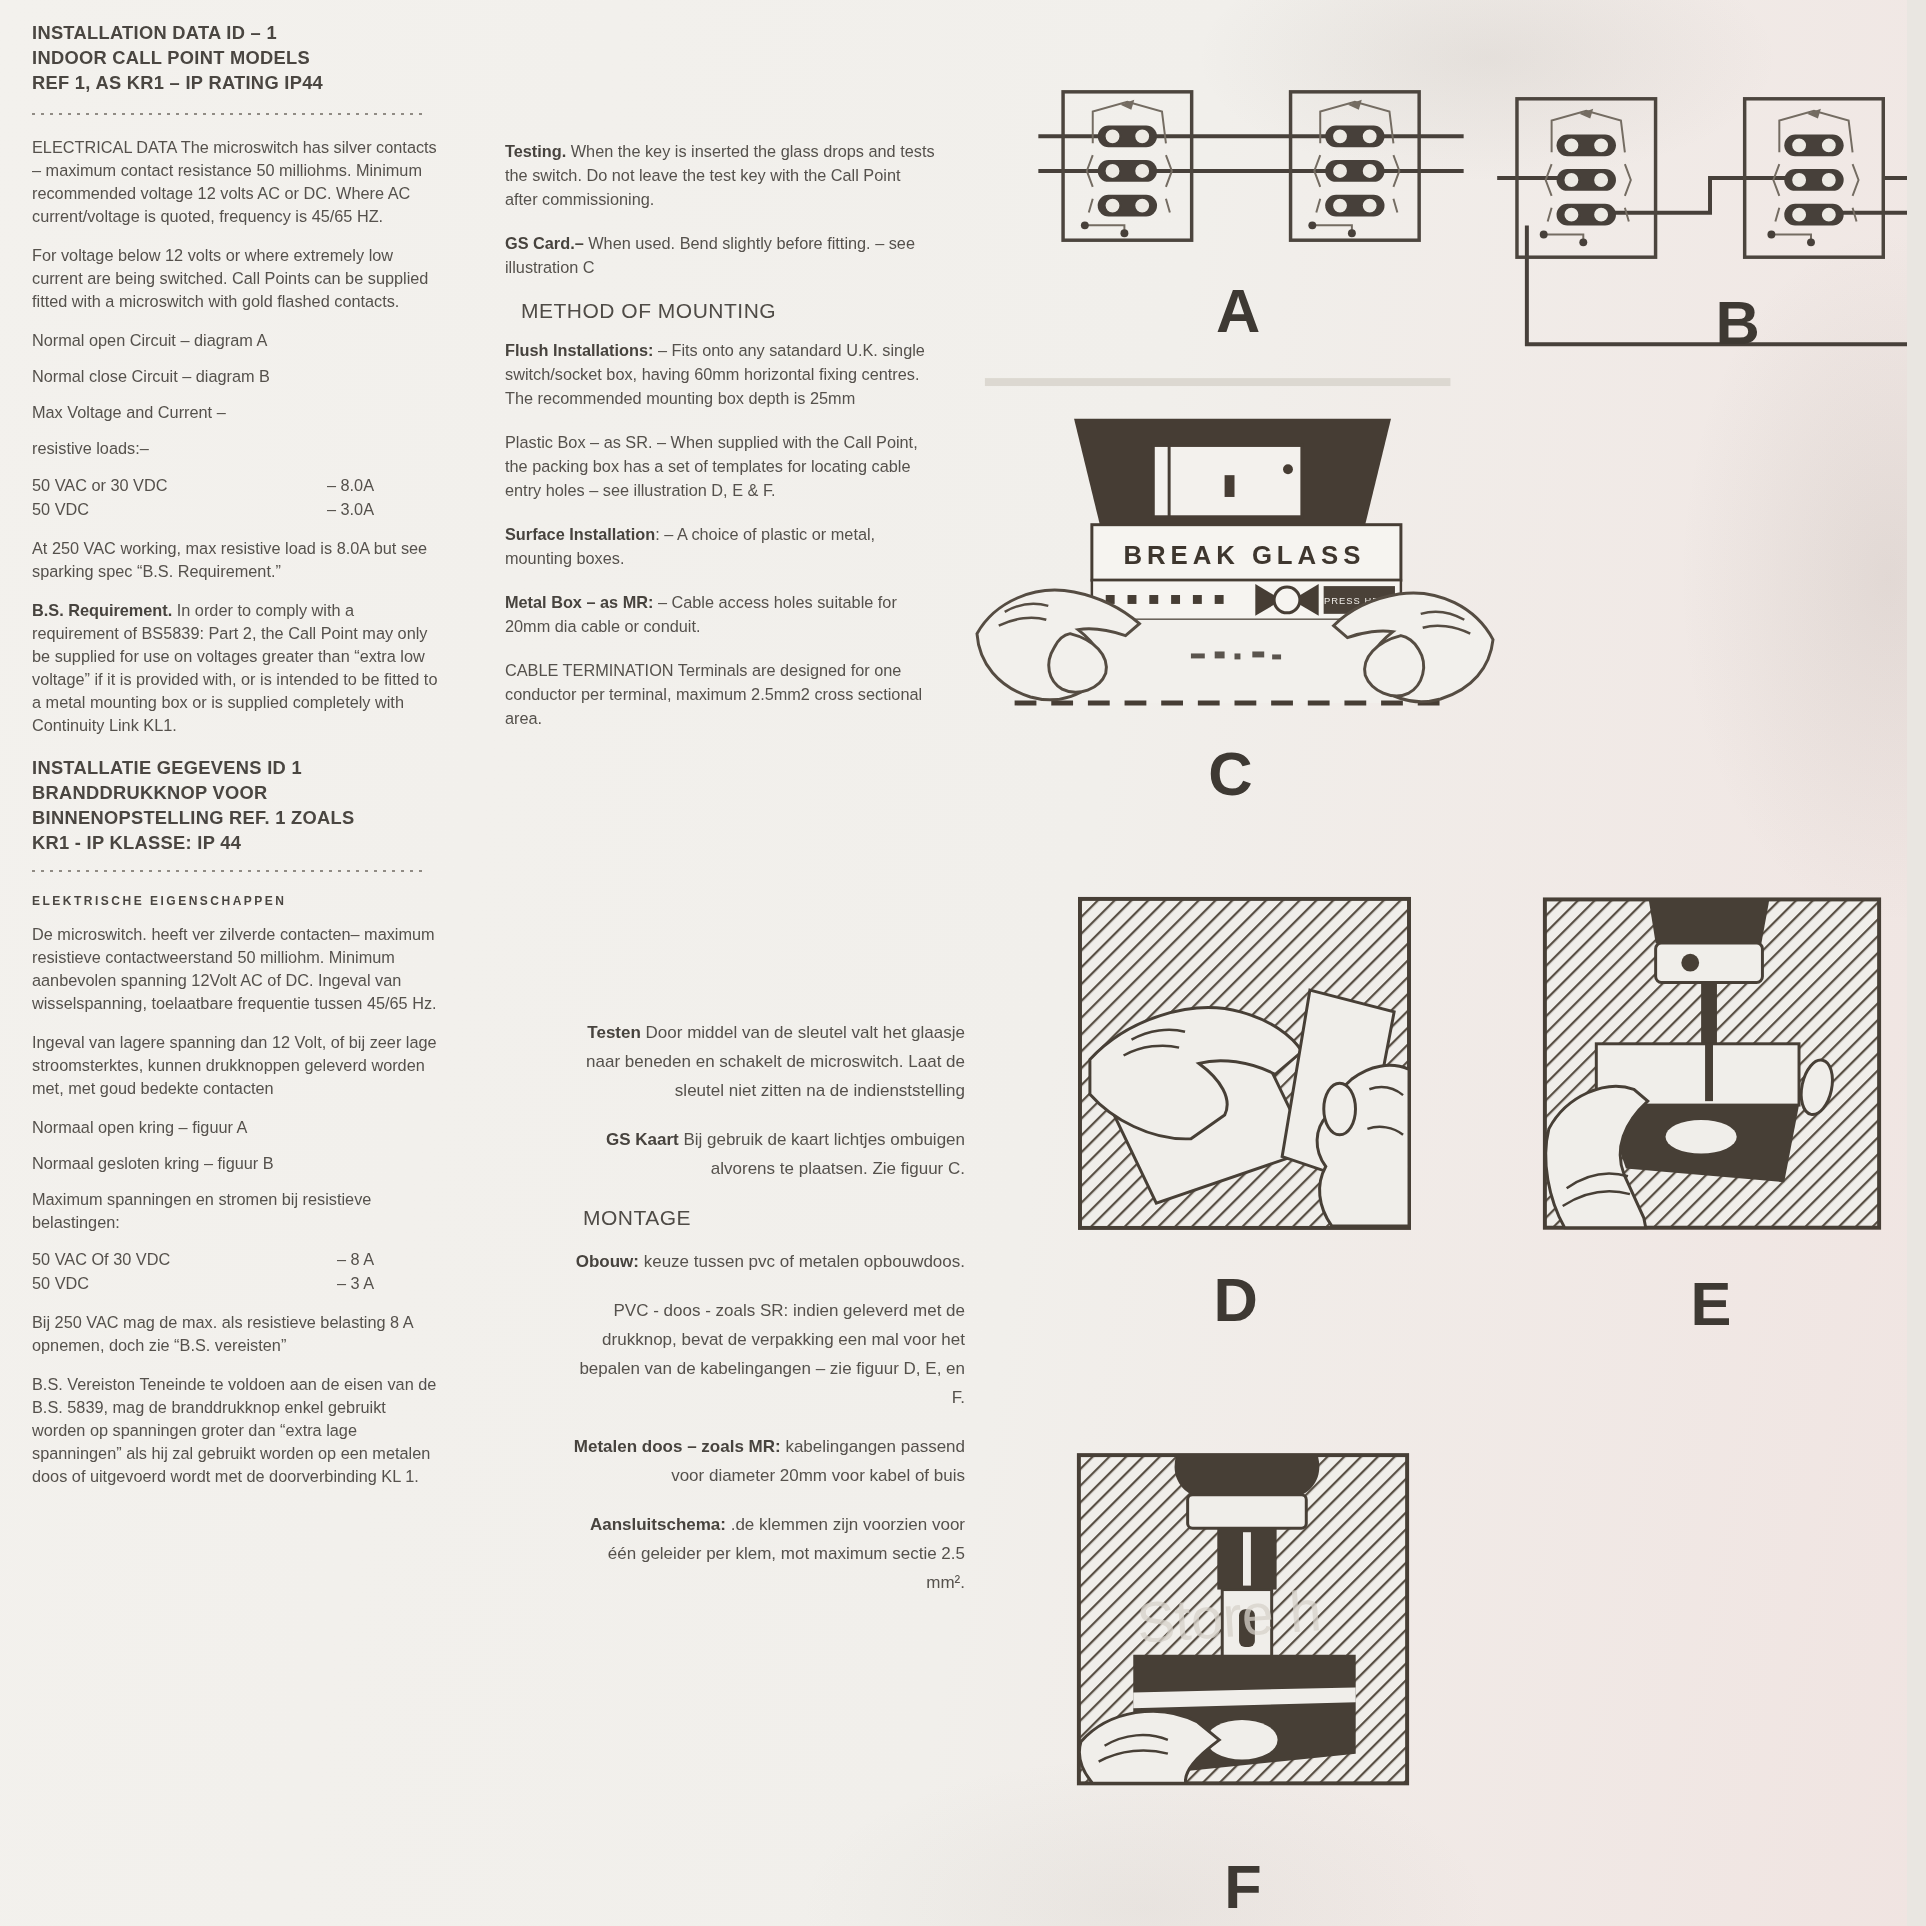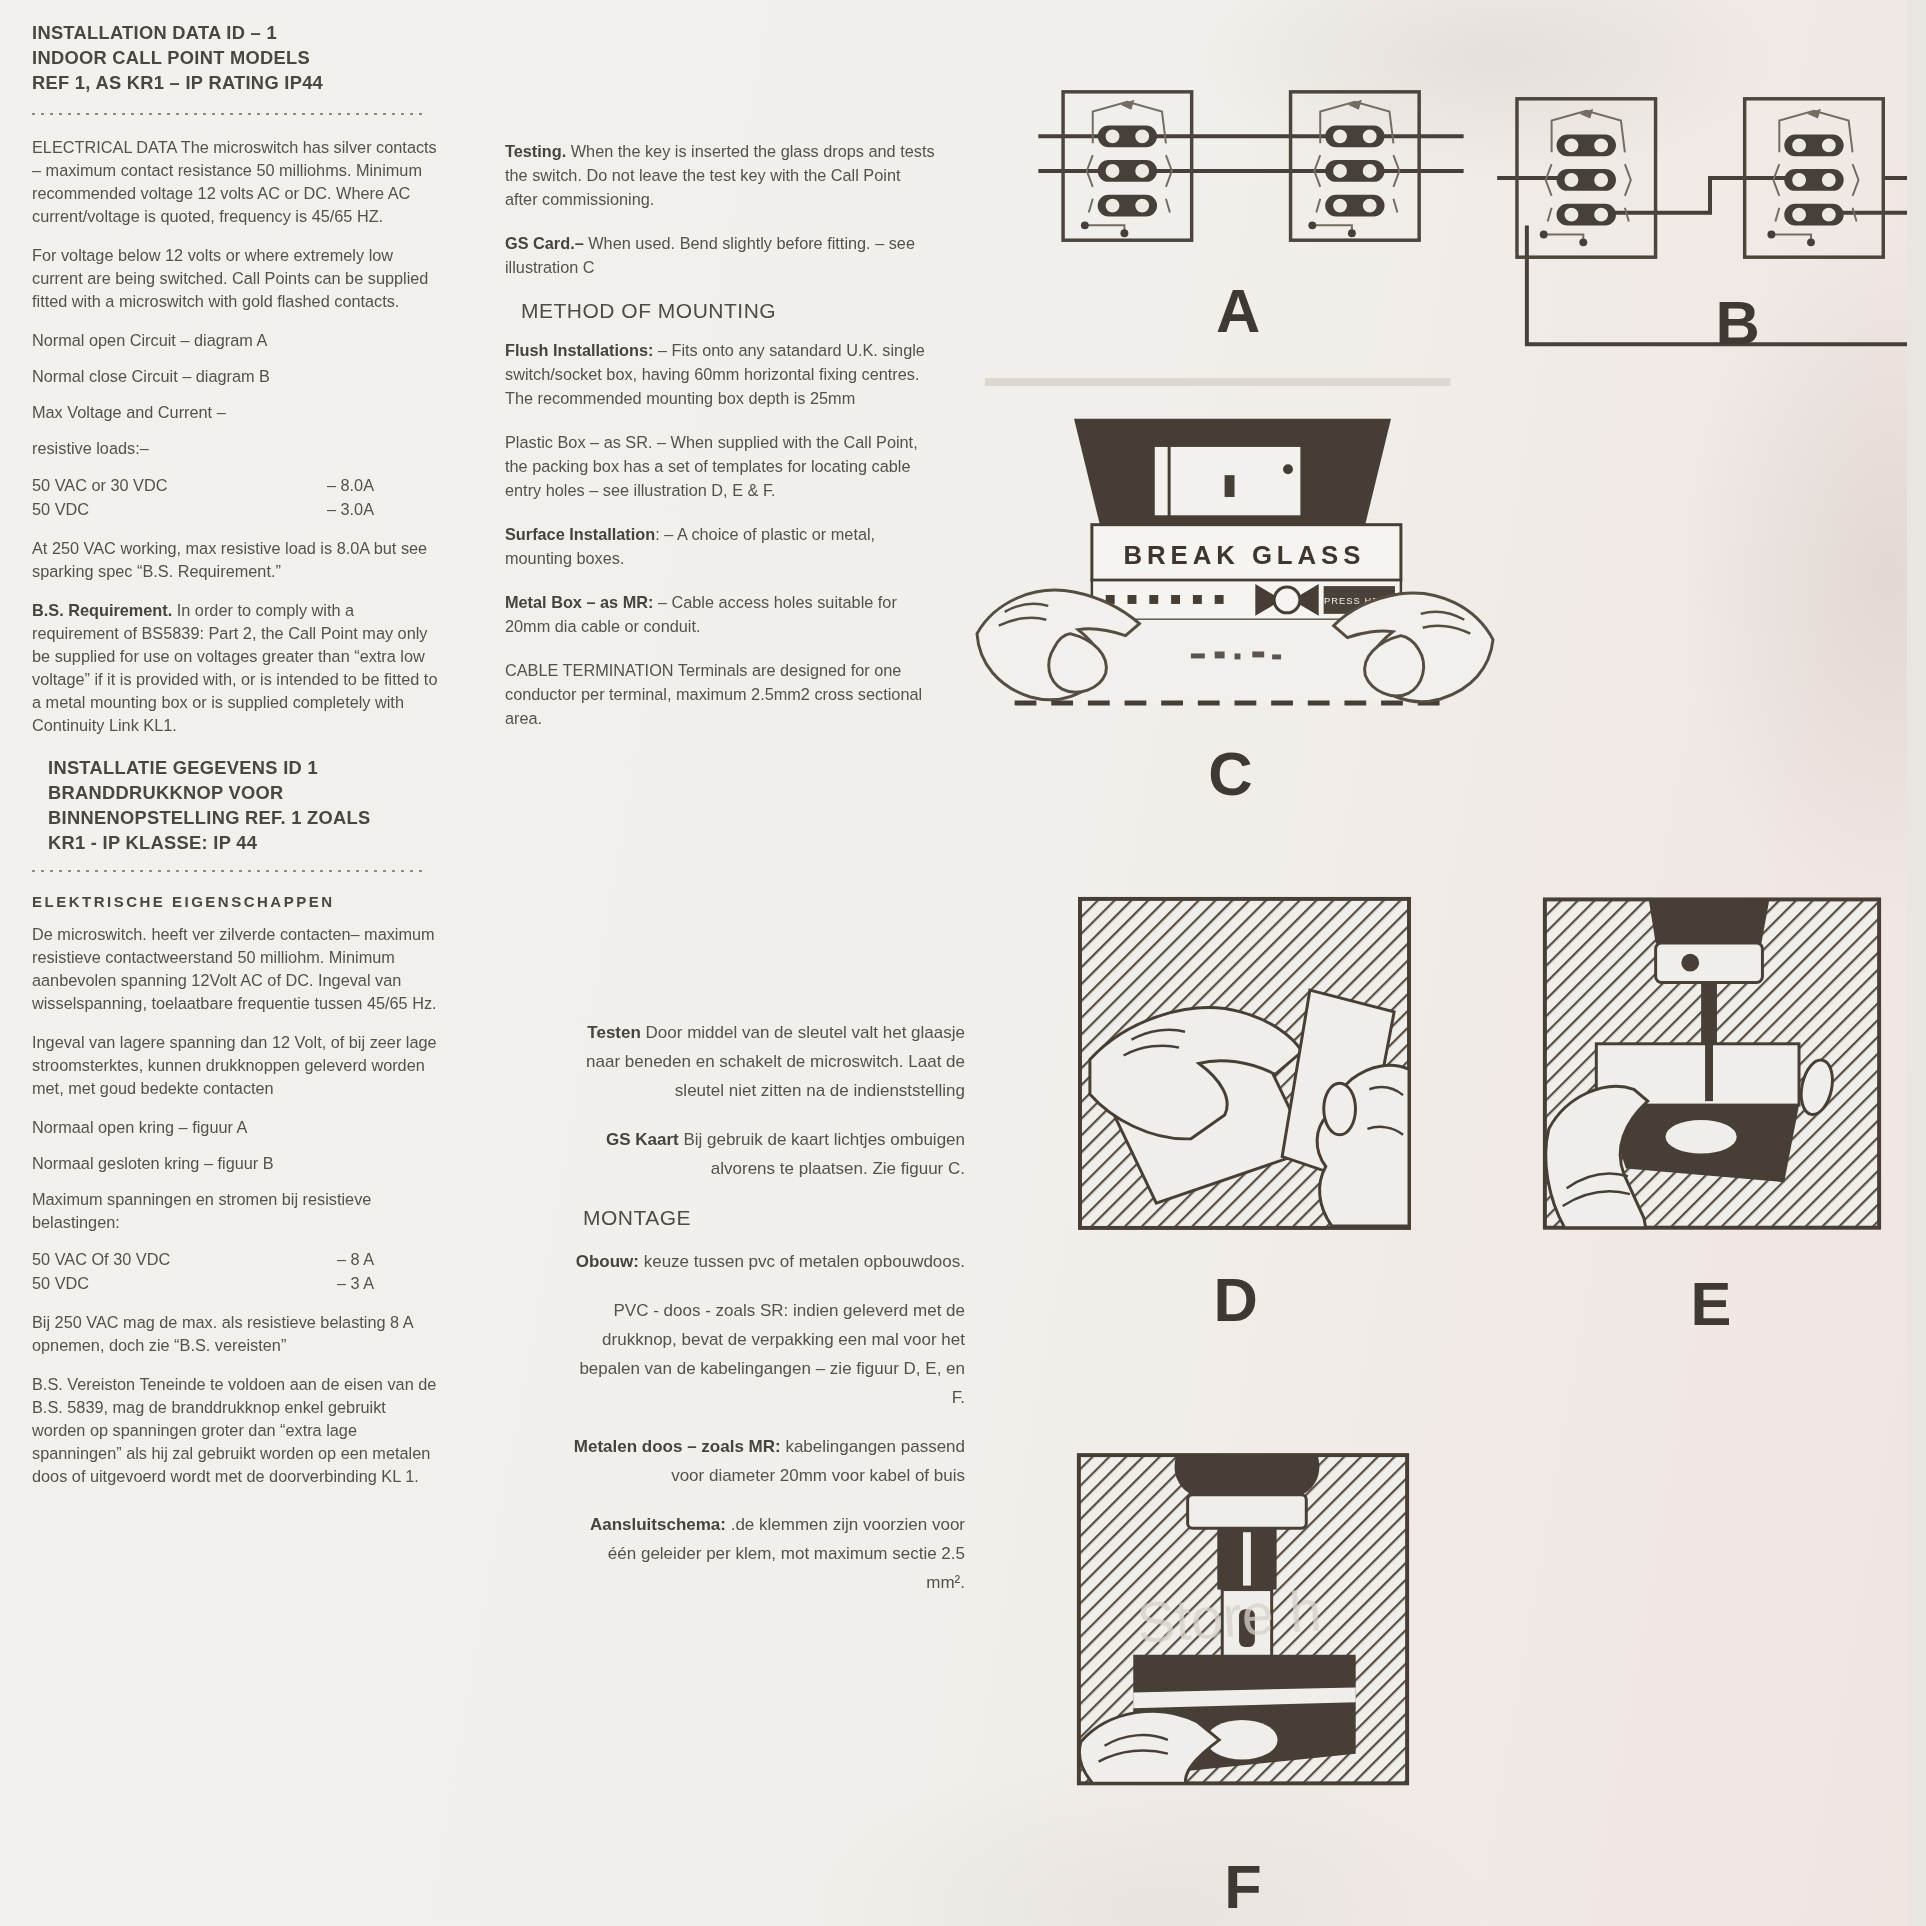--- a/index.html
+++ b/index.html
@@ -22,25 +22,25 @@
   .col{position:absolute;}
   .col-left{left:32px;top:20px;width:408px;font-size:16.3px;line-height:23px;}
   .col-mid-en{left:505px;top:139px;width:430px;font-size:16.3px;line-height:24px;}
   .col-mid-nl{left:567px;top:1018px;width:398px;font-size:17px;line-height:29px;}
   p{margin:0 0 16px;}
   .col-mid-en p{margin:0 0 20px;}
   .col-mid-nl p{margin:0 0 20px;text-align:right;}
   p.tight{margin:8px 0 13px;}
   b{color:#47433e;}
   .doc-title{font-weight:bold;font-size:18.3px;line-height:25px;color:#4a4641;letter-spacing:0.3px;margin:0;}
-  .nl-title{margin-top:2px;margin-left:16px;}
+  .nl-title{margin-top:2px;}
   .dotline{height:3px;margin:17px 0 21px;width:97%;
     background-image:repeating-linear-gradient(90deg,#908b84 0 3px,transparent 3px 9px);
     background-size:100% 2px;background-repeat:no-repeat;background-position:0 1px;}
-  .caps-head{font-size:15px;letter-spacing:2.5px;color:#4a4641;margin:16px 0 10px;font-weight:bold;}
+  .caps-head{font-size:12px;letter-spacing:2.5px;color:#4a4641;margin:16px 0 10px;font-weight:bold;}
   .sec-head{font-size:21px;letter-spacing:0.5px;color:#4f4b46;margin:0 16px 15px;}
   .specrow{display:flex;justify-content:space-between;width:342px;margin:0;line-height:24px;}
   .specgroup{margin:2px 0 16px;}
   .fig{position:absolute;}
   .fig text{font-family:"Liberation Sans",sans-serif;}
   .figlabel{font-weight:bold;fill:#3e3933;}
 </style>
 </head>
 <body>
 

